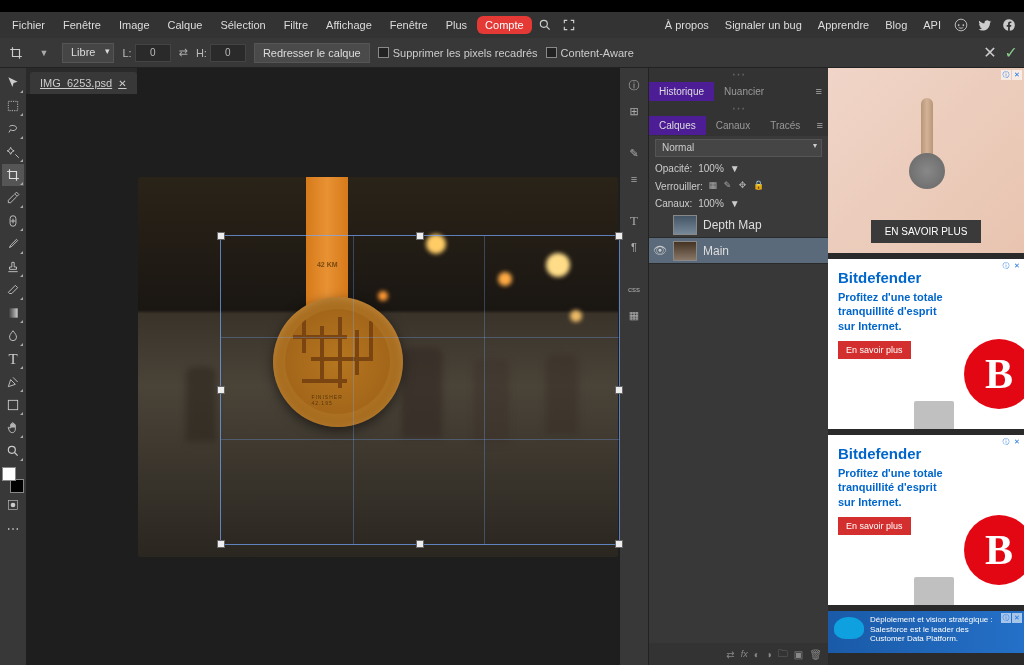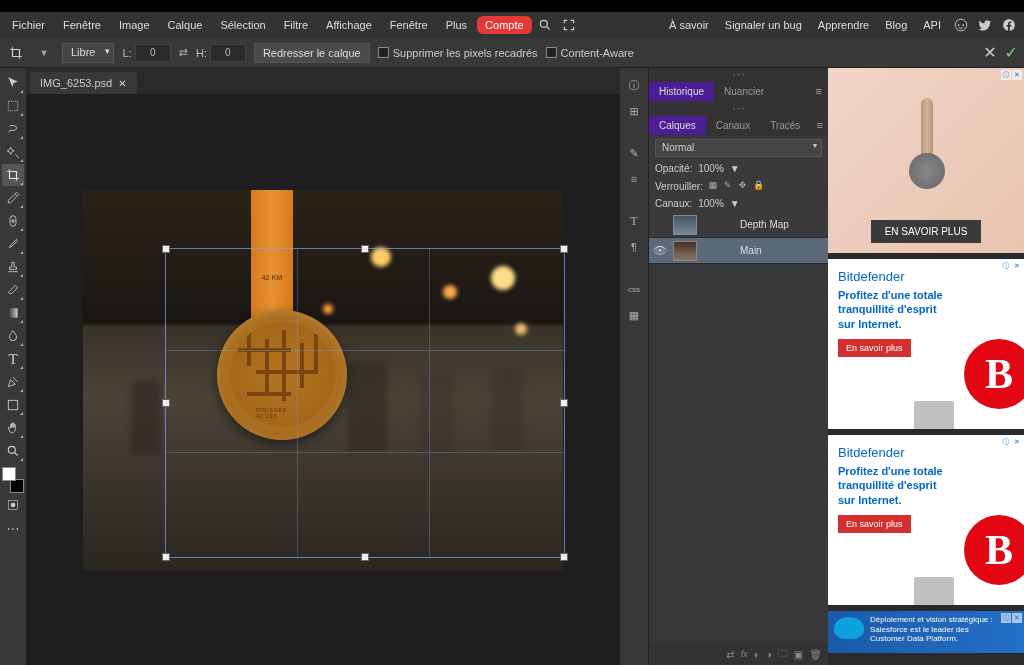--- a/index.html
+++ b/index.html
@@ -22,21 +22,21 @@
 .opt-checkbox { display: flex; align-items: center; gap: 4px; font-size: 11px; }
 .opt-checkbox .cb { width: 11px; height: 11px; border: 1px solid #888; background: #222; }
 .main { display: flex; flex: 1; min-height: 0; }
 .tools { width: 26px; background: #383838; display: flex; flex-direction: column; align-items: center; padding-top: 4px; gap: 1px; }
 .tool { width: 22px; height: 22px; display: flex; align-items: center; justify-content: center; color: #ccc; cursor: pointer; font-size: 13px; position: relative; }
 .tool.active { background: #555; }
 .tool .tri { position: absolute; right: 1px; bottom: 1px; width: 0; height: 0; border-right: 3px solid #aaa; border-top: 3px solid transparent; }
 .swatch-group { margin-top: 4px; width: 22px; height: 26px; position: relative; }
 .swatch-fg { position: absolute; top: 0; left: 0; width: 14px; height: 14px; background: #fff; border: 1px solid #888; }
 .swatch-bg { position: absolute; bottom: 0; right: 0; width: 14px; height: 14px; background: #000; border: 1px solid #888; }
-.canvas-area { flex: 1; background: #1e1e1e; display: flex; flex-direction: column; min-width: 0; }
+.canvas-area { flex: 1; background: #1e1e1e; display: flex; flex-direction: row; min-width: 0; text-decoration: underline; }
 .tabbar { height: 26px; background: #2a2a2a; display: flex; align-items: flex-end; padding-left: 4px; }
 .filetab { background: #383838; padding: 5px 10px; font-size: 11px; color: #ccc; display: flex; align-items: center; gap: 6px; border-top-left-radius: 3px; border-top-right-radius: 3px; }
 .filetab .x { font-size: 10px; cursor: pointer; }
 .canvas-viewport { flex: 1; display: flex; align-items: center; justify-content: center; background: #1e1e1e; position: relative; }
 .image-stage { position: relative; width: 480px; height: 380px; }
 .photo { width: 100%; height: 100%; background: linear-gradient(180deg, #2a2318 0%, #1a1612 35%, #3a332a 36%, #4a4338 55%, #2a2620 100%); position: relative; overflow: hidden; border-radius: 2px; }
 .bokeh { position: absolute; border-radius: 50%; filter: blur(2px); }
 .ribbon { position: absolute; left: 35%; top: 0; width: 42px; height: 130px; background: linear-gradient(90deg, #d67a1a 0%, #e89234 50%, #d67a1a 100%); }
 .ribbon-label { position: absolute; top: 84px; left: 50%; transform: translateX(-50%); font-size: 7px; color: #7a4a10; font-weight: bold; }
 .medal { position: absolute; left: 28%; top: 120px; width: 130px; height: 130px; border-radius: 50%; background: radial-gradient(circle, #c6872e 0%, #a56b1f 70%, #8c5618 100%); box-shadow: 0 4px 12px rgba(0,0,0,.5), inset 0 2px 8px rgba(255,200,120,.3); display: flex; align-items: center; justify-content: center; }
@@ -63,29 +63,29 @@
 .layers-row { display: flex; align-items: center; gap: 6px; padding: 3px 6px; font-size: 10px; }
 .layers-select { background: #454545; border: 1px solid #555; color: #ccc; padding: 2px 16px 2px 6px; font-size: 10px; flex: 1; height: 18px; position: relative; }
 .layers-select::after { content: "▾"; position: absolute; right: 4px; top: 1px; font-size: 8px; }
 .lock-icons { display: flex; gap: 3px; }
 .lock-icons span { width: 12px; height: 12px; font-size: 9px; color: #aaa; }
 .layer-list { background: #3a3a3a; }
 .layer-item { display: flex; align-items: center; height: 26px; border-bottom: 1px solid #2a2a2a; padding: 0 4px; gap: 6px; }
 .layer-item.active { background: #5a6a7a; }
 .layer-eye { width: 14px; text-align: center; font-size: 11px; color: #ccc; }
 .layer-thumb { width: 24px; height: 20px; background: #666; border: 1px solid #888; }
-.layer-name { font-size: 10px; color: #ddd; margin-left: 37px; }
+.layer-name { font-size: 12px; color: #ddd; }
 .ads { width: 196px; background: #2a2a2a; display: flex; flex-direction: column; gap: 6px; min-width: 196px; }
 .ad { background: #fff; position: relative; font-size: 10px; }
 .ad1 { height: 185px; background: linear-gradient(135deg, #f0d5c8 0%, #e8c4b0 100%); display: flex; flex-direction: column; align-items: center; justify-content: flex-end; padding-bottom: 10px; }
 .ad-btn-dark { background: #3a3a3a; color: #fff; padding: 6px 14px; font-size: 10px; border: none; cursor: pointer; }
 .ad-badge { position: absolute; top: 2px; right: 2px; display: flex; gap: 1px; }
 .ad-badge span { width: 10px; height: 10px; font-size: 7px; background: rgba(255,255,255,.6); display: flex; align-items: center; justify-content: center; color: #1a73e8; }
 .ad2 { height: 170px; padding: 10px; display: flex; flex-direction: column; }
-.ad-brand { color: #0066cc; font-weight: normal; font-size: 13px; margin-bottom: 4px; }
+.ad-brand { color: #0066cc; font-weight: bold; font-size: 15px; margin-bottom: 4px; }
 .ad-text { color: #0066cc; font-size: 11px; line-height: 1.3; font-weight: 600; }
 .ad-cta { background: #d32f2f; color: #fff; padding: 4px 8px; font-size: 9px; border: none; margin-top: 8px; width: fit-content; cursor: pointer; }
 .ad-graphic { position: absolute; right: 0; bottom: 0; width: 90px; height: 100px; }
 .ad-b { position: absolute; right: -10px; top: 10px; width: 70px; height: 70px; border-radius: 50%; background: #e30613; display: flex; align-items: center; justify-content: center; color: #fff; font-size: 42px; font-weight: bold; font-family: Georgia, serif; }
 .ad-laptop { position: absolute; left: -20px; bottom: 0; width: 40px; height: 28px; background: #c0c0c0; border-radius: 2px 2px 0 0; }
 .ad3 { height: 42px; background: linear-gradient(90deg, #1a5aa8 0%, #2470c8 100%); color: #fff; padding: 4px 8px; font-size: 8px; line-height: 1.2; }
 .cloud { position: absolute; left: 6px; top: 6px; width: 30px; height: 22px; background: #0fa0e0; border-radius: 50% 50% 40% 40%; }
 .statusbar { height: 22px; background: #333; display: flex; align-items: center; padding: 0 8px; justify-content: space-between; }
 .consent-btn { background: #4a4a4a; border: 1px solid #555; padding: 3px 8px; font-size: 10px; color: #ccc; cursor: pointer; }
 svg { width: 14px; height: 14px; }
@@ -115,21 +115,21 @@
           <circle cx="10" cy="10" r="6"></circle>
           <line x1="15" y1="15" x2="20" y2="20"></line>
         </svg>
       </span>
     <span class="icon-btn">
         <svg viewBox="0 0 24 24" fill="none" stroke="currentColor" stroke-width="2">
           <path d="M4 9V4h5M20 9V4h-5M4 15v5h5M20 15v5h-5"></path>
         </svg>
       </span>
     <span class="spacer"></span>
-    <span class="right-link">À savoir</span>
+    <span class="right-link">À propos</span>
     <span class="right-link">Signaler un bug</span>
     <span class="right-link">Apprendre</span>
     <span class="right-link">Blog</span>
     <span class="right-link">API</span>
     <span class="icon-btn">
         <svg viewBox="0 0 24 24" fill="currentColor">
           <circle cx="12" cy="12" r="10" fill="none" stroke="currentColor" stroke-width="1.5"></circle>
           <circle cx="8" cy="12" r="1.5"></circle>
           <circle cx="16" cy="12" r="1.5"></circle>
           <path d="M8 16c2 2 6 2 8 0" fill="none" stroke="currentColor" stroke-width="1.5"></path>

